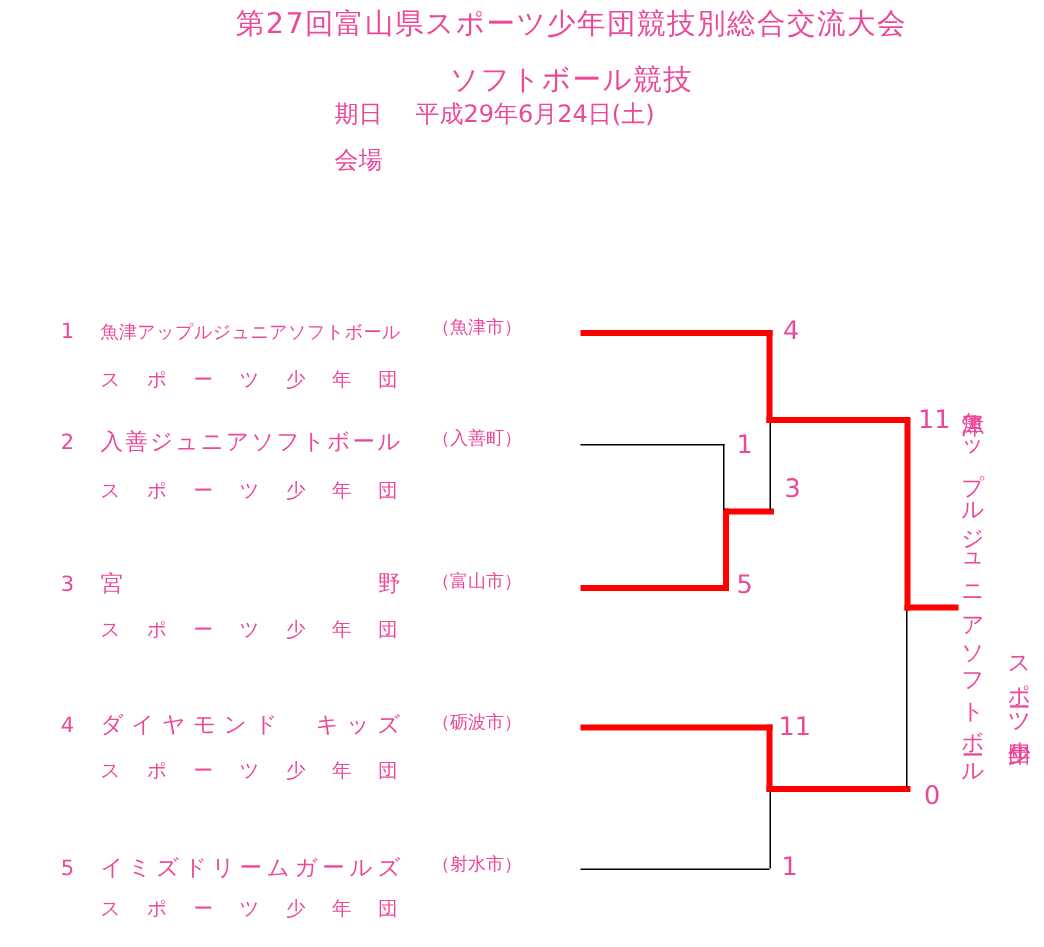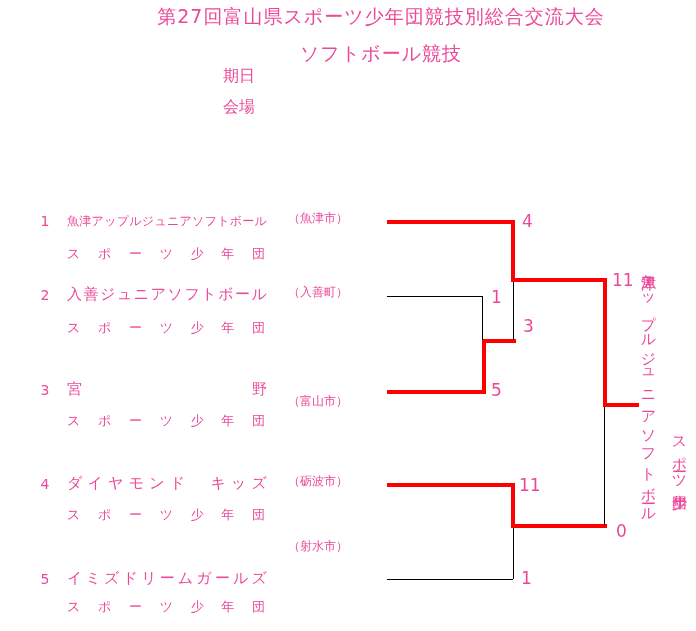--- a/index.html
+++ b/index.html
@@ -33,20 +33,21 @@
   }
 </style>
 </head>
 <body>
 
 <div id="page">
 
   <div class="abs title">第27回富山県スポーツ少年団競技別総合交流大会</div>
   <div class="abs subtitle">ソフトボール競技</div>
   <div class="abs info-label" style="top:68px">期日</div>
+  <div class="abs info-value" style="top:68px">平成29年6月24日(土)</div>
   <div class="abs info-label" style="top:99px">会場</div>
 
   <div class="abs seed" style="left:12px;top:214px">1</div>
   <div class="abs team-name small justify-chars" style="top:215px">
       <span>魚</span>
       <span>津</span>
       <span>ア</span>
       <span>ッ</span>
       <span>プ</span>
       <span>ル</span>
@@ -96,21 +97,21 @@
       <span>少</span>
       <span>年</span>
       <span>団</span>
     </div>
 
   <div class="abs seed" style="left:12px;top:383px">3</div>
   <div class="abs team-name justify-chars" style="top:382px">
       <span>宮</span>
       <span>野</span>
     </div>
-  <div class="abs team-city" style="top:395px">（富山市）</div>
+  <div class="abs team-city" style="top:381px">（富山市）</div>
   <div class="abs team-org justify-chars" style="top:414px">
       <span>ス</span>
       <span>ポ</span>
       <span>ー</span>
       <span>ツ</span>
       <span>少</span>
       <span>年</span>
       <span>団</span>
     </div>
 
@@ -145,21 +146,21 @@
       <span>ズ</span>
       <span>ド</span>
       <span>リ</span>
       <span>ー</span>
       <span>ム</span>
       <span>ガ</span>
       <span>ー</span>
       <span>ル</span>
       <span>ズ</span>
     </div>
-  <div class="abs team-city" style="top:540px">（射水市）</div>
+  <div class="abs team-city" style="top:570px">（射水市）</div>
   <div class="abs team-org justify-chars" style="top:600px">
       <span>ス</span>
       <span>ポ</span>
       <span>ー</span>
       <span>ツ</span>
       <span>少</span>
       <span>年</span>
       <span>団</span>
     </div>
 

